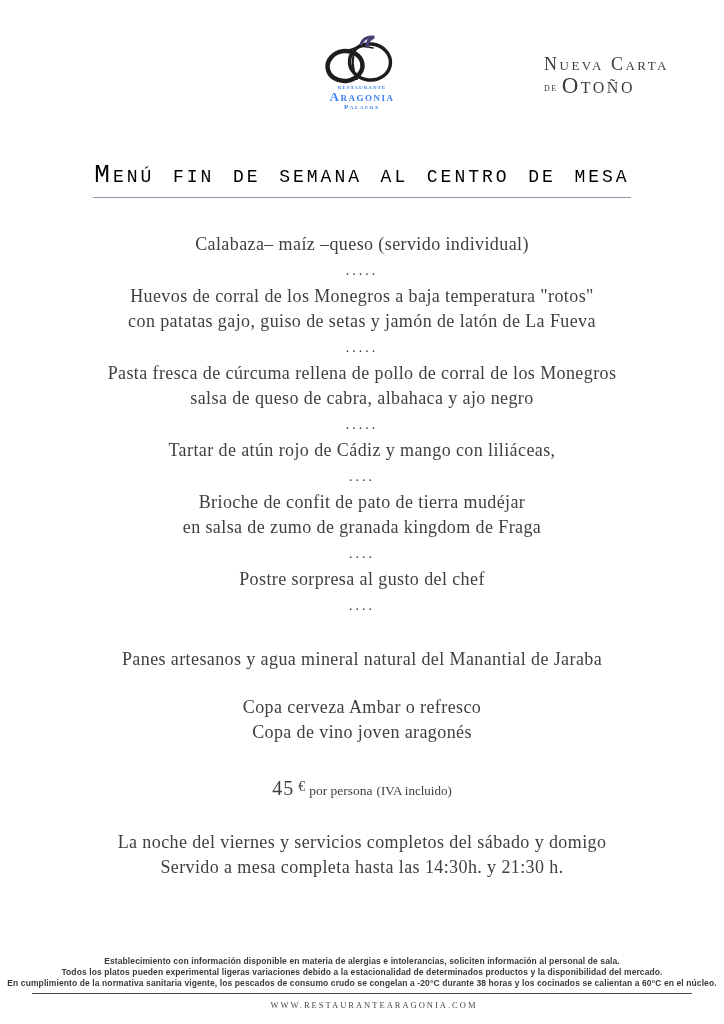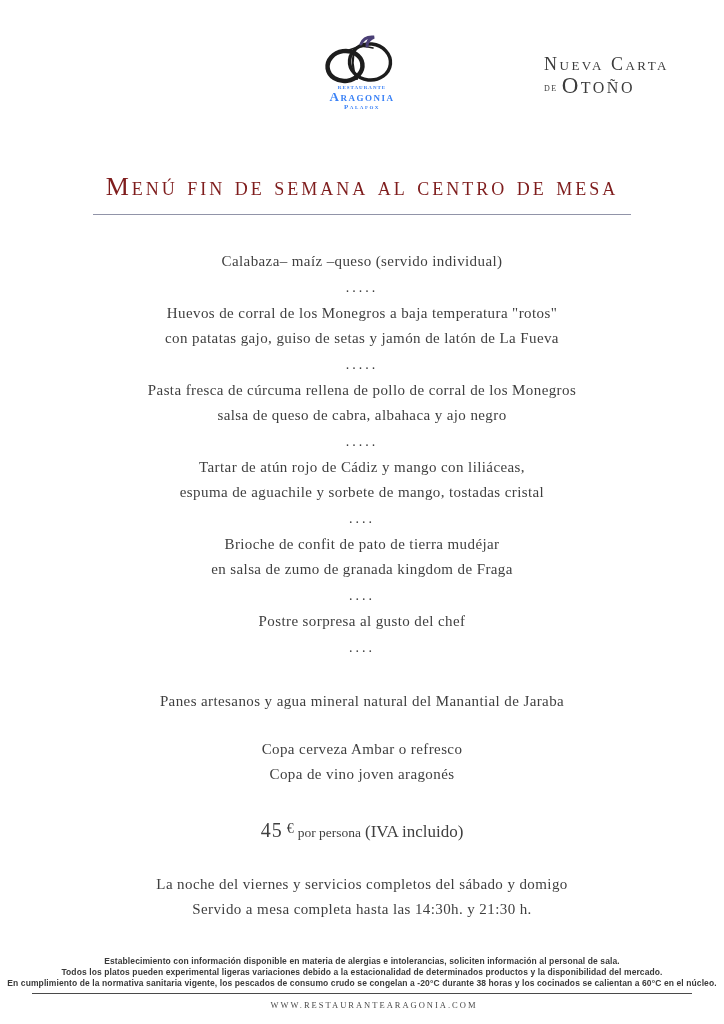--- a/index.html
+++ b/index.html
@@ -70,61 +70,62 @@
     vertical-align: 2px;
   }
   .seasonal-otono {
     font-variant: small-caps;
     font-size: 23px;
     letter-spacing: 2.5px;
   }
 
   
   .title {
-    margin: 12px;
+    margin: 0;
     text-align: center;
     font-variant: small-caps;
     font-weight: normal;
     font-size: 26px;
     letter-spacing: 3px;
-    color: #7f1d1d;
+    color: #000000;
     line-height: 30px;
+    font-family: Liberation Mono, monospace;
   }
   .title-rule {
     width: 538px;
     margin: 7px auto 0 auto;
     border: none;
     border-top: 1px solid #9194a8;
     height: 0;
   }
 
   
   .menu {
     margin-top: 34px;
     text-align: center;
     color: #3f3f3f;
   }
   .menu-line {
-    font-size: 15px;
+    font-size: 18px;
     line-height: 25px;
     letter-spacing: 0.4px;
   }
   .sep {
     font-size: 14px;
     line-height: 27px;
     letter-spacing: 3px;
     color: #3f3f3f;
   }
   .extras-block { margin-top: 28px; }
   .beverages-block { margin-top: 23px; }
   .price-block { margin-top: 28px; line-height: 28px; }
   .price-amount { font-size: 20px; letter-spacing: 1px; }
   .price-currency { font-size: 14px; vertical-align: 4px; }
   .price-per { font-size: 13.5px; }
-  .price-tax { font-size: 17px; }
+  .price-tax { font-size: 13px; }
   .service-block { margin-top: 25px; }
 
   
   .footer {
     position: absolute;
     left: 0;
     right: 0;
     bottom: 14px;
     text-align: center;
   }
@@ -201,21 +202,20 @@
     </div>
 
     <div class="menu-item">
       <div class="menu-line">Pasta fresca de cúrcuma rellena de pollo de corral de los Monegros</div>
       <div class="menu-line">salsa de queso de cabra, albahaca y ajo negro</div>
       <div class="sep">.....</div>
     </div>
 
     <div class="menu-item">
       <div class="menu-line">Tartar de atún rojo de Cádiz y mango con liliáceas,</div>
-      <div class="menu-line">espuma de aguachile y sorbete de mango, tostadas cristal</div>
       <div class="sep">....</div>
     </div>
 
     <div class="menu-item">
       <div class="menu-line">Brioche de confit de pato de tierra mudéjar</div>
       <div class="menu-line">en salsa de zumo de granada kingdom de Fraga</div>
       <div class="sep">....</div>
     </div>
 
     <div class="menu-item">

